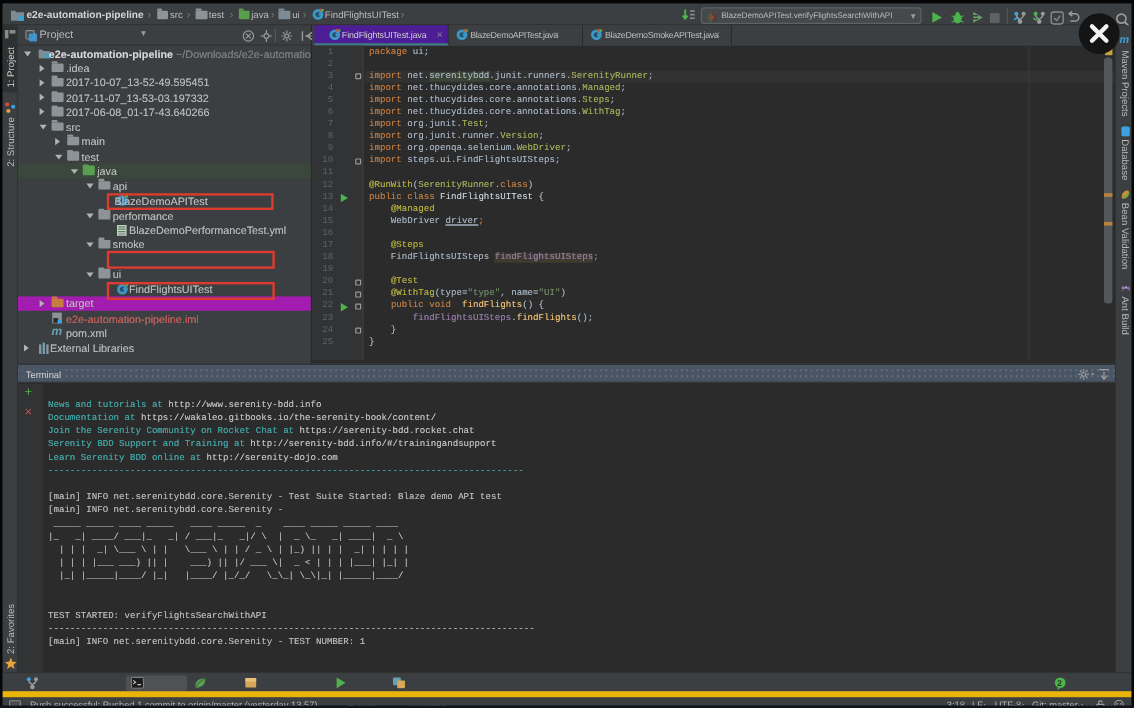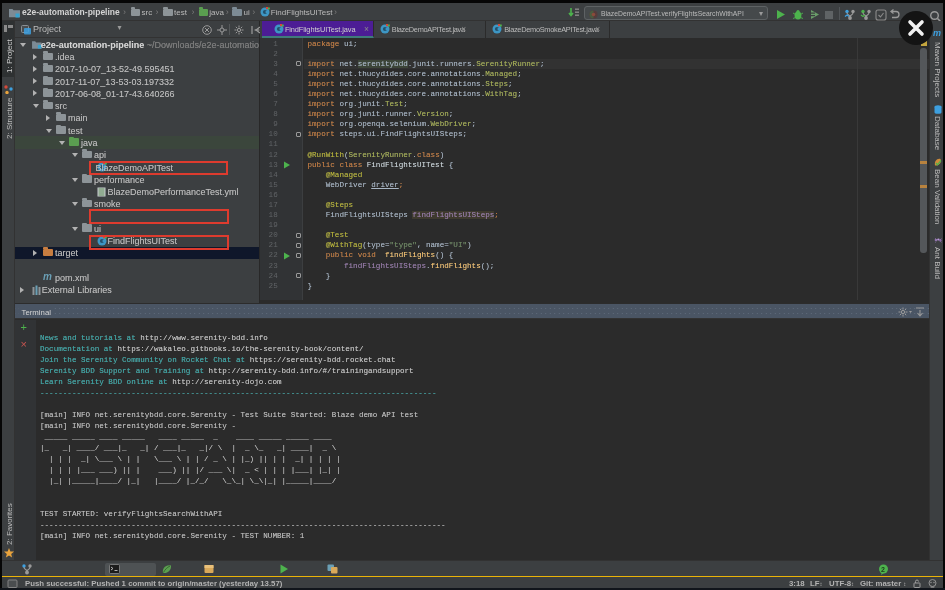--- a/index.html
+++ b/index.html
@@ -46,21 +46,21 @@
 #code { position:absolute; left:47.5px; top:17.5px; font-family:"Liberation Mono",monospace; font-size:7.6px; line-height:10.1px; color:#a9b7c6; white-space:pre; text-shadow:0 0 0.5px rgba(170,183,198,0.45); }
 .kw { color:#cc7832; } .ann { color:#bbb529; } .cls { color:#a8b14a; }
 .str { color:#6a8759; } .fld { color:#9876aa; } .mth { color:#ffc66b; }
 
 #termhead { left:14.5px; top:303px; width:914.5px; height:16px; background:#4a5564; background-image:radial-gradient(circle, #626e7e 0.7px, transparent 0.9px); background-size:4.5px 5px; background-position:2px 7px; border-bottom:1px solid #323232; border-top:1px solid #2c2c2c; }
 #termgut { left:14.5px; top:320px; width:21px; height:240px; background:#313335; }
 #termbody { left:35.5px; top:320px; width:893.5px; height:240px; background:#2b2b2b; }
 #termpre { position:absolute; left:4.5px; top:13px; font-family:"Liberation Mono",monospace; font-size:7.6px; line-height:11px; white-space:pre; color:#bbbbbb; text-shadow:0 0 0.5px rgba(187,187,187,0.6); } .tcyan { color:#2ba7a7; } .twhite { color:#c4c4c4; }
 
 #btoolbar { left:2px; top:560px; width:941px; height:16px; background:#3c3f41; border-top:1px solid #323232; }
-#statusbar { left:2px; top:576px; width:941px; height:12px; background:#3c3f41; border-top:1px solid #eab308;font-weight:bold; }
+#statusbar { left:2px; top:576px; width:941px; height:12px; background:#3c3f41; border-top:5px solid #eab308; }
 .btxt { position:absolute; top:21px; font-size:7.8px; color:#bbbbbb; white-space:nowrap; }
 .stxt { position:absolute; top:1.5px; font-size:7.8px; color:#b2b2b2; white-space:nowrap; }
 
 .redbox { position:absolute; border:2px solid #dd3b2e; z-index:50; }
 .fold { width:5px; height:5px; border:1px solid #9a9a9a; border-radius:1px; }
 
 #xcircle { left:899px; top:11px; width:34px; height:34px; border-radius:50%; background:#141414; z-index:100; }
 #xcircle svg { position:absolute; left:0; top:0; }
 </style>
 </head>
@@ -308,24 +308,32 @@
       <div class="trow" style="top:196.6px">
         <svg class="abs" style="left:82px;top:1px" width="10" height="10" viewBox="0 0 10 10">
             <circle cx="5" cy="5" r="4.5" fill="#3d96c4"></circle>
             <circle cx="5" cy="5" r="2.1" fill="#24506b"></circle>
             <rect x="5.6" y="3.9" width="2.4" height="2.2" fill="#3d96c4"></rect>
             <rect x="6" y="0" width="2.2" height="2.2" fill="#d44a3a"></rect>
             <rect x="8" y="0.5" width="1.8" height="2" fill="#4db34d"></rect>
           </svg>
         <span class="tlabel" style="left:93px">FindFlightsUITest</span>
         </div>
-      <div class="trow" style="top:208.8px;background:#0f172a">
+      <div class="trow" style="top:208.8px;background:#a21caf">
           <div class="arr-r" style="left:18.5px"></div>
           <div class="folder" style="left:28.5px;background:#c77d40"></div>
           <span class="tlabel" style="left:40.5px">target</span>
+        </div>
+      <div class="trow" style="top:221.1px">
+        <svg class="abs" style="left:28.5px;top:1px" width="9" height="10" viewBox="0 0 9 10">
+            <rect x="0.5" y="0.5" width="8" height="9" fill="#8d9498"></rect>
+            <rect x="1.5" y="5" width="4" height="4" fill="#2b2b2b"></rect>
+            <rect x="5" y="6.5" width="3.5" height="3" fill="#3da0e0"></rect>
+          </svg>
+        <span class="tlabel" style="left:40.5px;color:#c75450">e2e-automation-pipeline.iml</span>
         </div>
       <div class="trow" style="top:233.4px">
         <span class="abs" style="left:28.5px;top:0px;font-size:10px;font-style:italic;font-weight:bold;color:#6a9fb5">m</span>
         <span class="tlabel" style="left:40.5px">pom.xml</span>
         </div>
       <div class="trow" style="top:245.6px">
           <div class="arr-r" style="left:5.5px"></div>
         <svg class="abs" style="left:17px;top:1.5px" width="10" height="10" viewBox="0 0 10 10">
             <rect x="0.5" y="2" width="2" height="8" fill="#8d9498"></rect>
             <rect x="3.5" y="0.5" width="2" height="9.5" fill="#6a9fb5"></rect>

